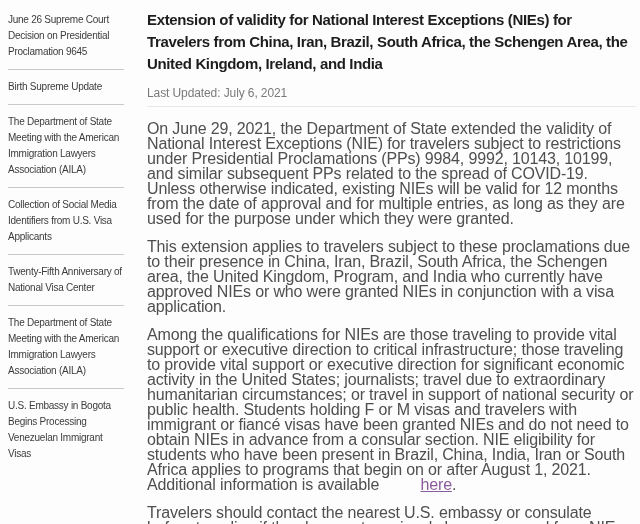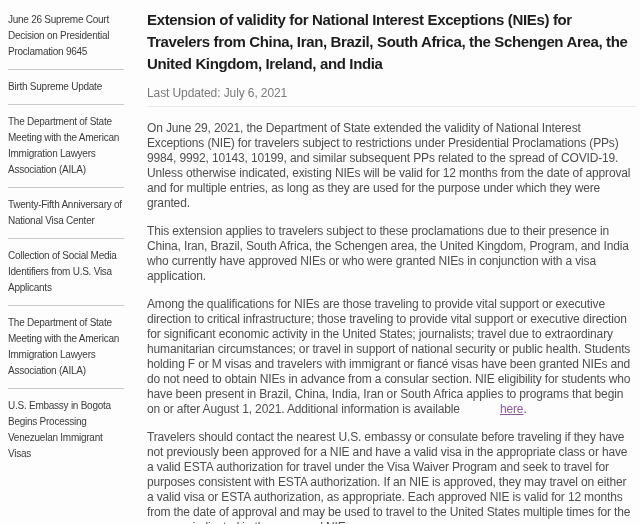--- a/index.html
+++ b/index.html
@@ -46,21 +46,21 @@
   }
   .last-updated {
     font-size: 12px;
     color: #7a7a7a;
     letter-spacing: -0.1px;
     padding-bottom: 6px;
     border-bottom: 1px solid #e9e9e9;
     margin-bottom: 14px;
   }
   .article-body p {
-    font-size: 12px;
+    font-size: 16px;
     line-height: 15px;
     letter-spacing: -0.15px;
     color: #4f4f4f;
     margin-bottom: 13px;
   }
   a.here-link {
     color: #8a5a9b;
     text-decoration: underline;
     cursor: pointer;
     margin-left: 37px;
@@ -68,22 +68,22 @@
 </style>
 </head>
 <body>
 
 <div class="container">
 
   <nav class="sidebar">
     <div class="sidebar-item">June 26 Supreme Court Decision on Presidential Proclamation 9645</div>
     <div class="sidebar-item">Birth Supreme Update</div>
     <div class="sidebar-item">The Department of State Meeting with the American Immigration Lawyers Association (AILA)</div>
+    <div class="sidebar-item">Collection of Social Media Identifiers from U.S. Visa Applicants</div>
     <div class="sidebar-item">Twenty-Fifth Anniversary of National Visa Center</div>
-    <div class="sidebar-item">Collection of Social Media Identifiers from U.S. Visa Applicants</div>
     <div class="sidebar-item">The Department of State Meeting with the American Immigration Lawyers Association (AILA)</div>
     <div class="sidebar-item">U.S. Embassy in Bogota Begins Processing Venezuelan Immigrant Visas</div>
   </nav>
 
   <main class="main">
     <h1 class="page-title">Extension of validity for National Interest Exceptions (NIEs) for Travelers from China, Iran, Brazil, South Africa, the Schengen Area, the United Kingdom, Ireland, and India</h1>
     <div class="last-updated">Last Updated: July 6, 2021</div>
 
     <div class="article-body">
       <p>On June 29, 2021, the Department of State extended the validity of National Interest Exceptions (NIE) for travelers subject to restrictions under Presidential Proclamations (PPs) 9984, 9992, 10143, 10199, and similar subsequent PPs related to the spread of COVID-19. Unless otherwise indicated, existing NIEs will be valid for 12 months from the date of approval and for multiple entries, as long as they are used for the purpose under which they were granted.</p>

